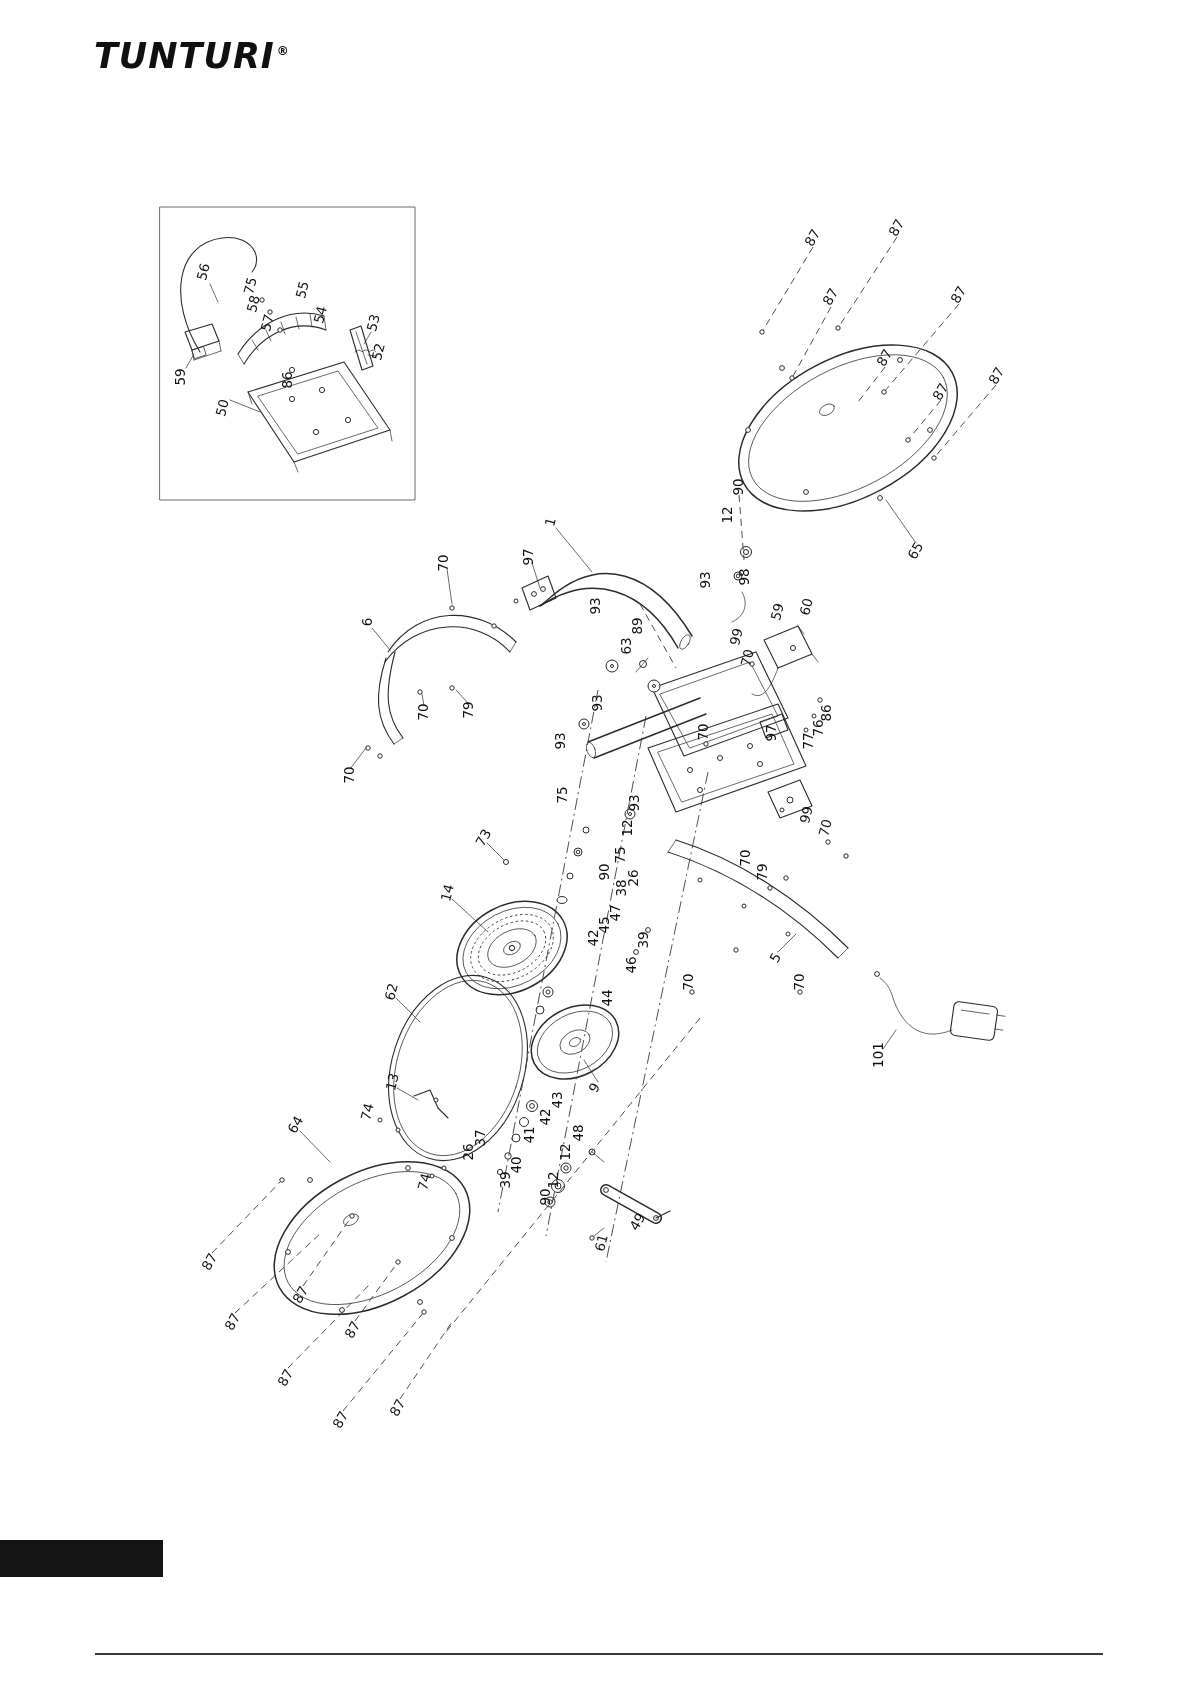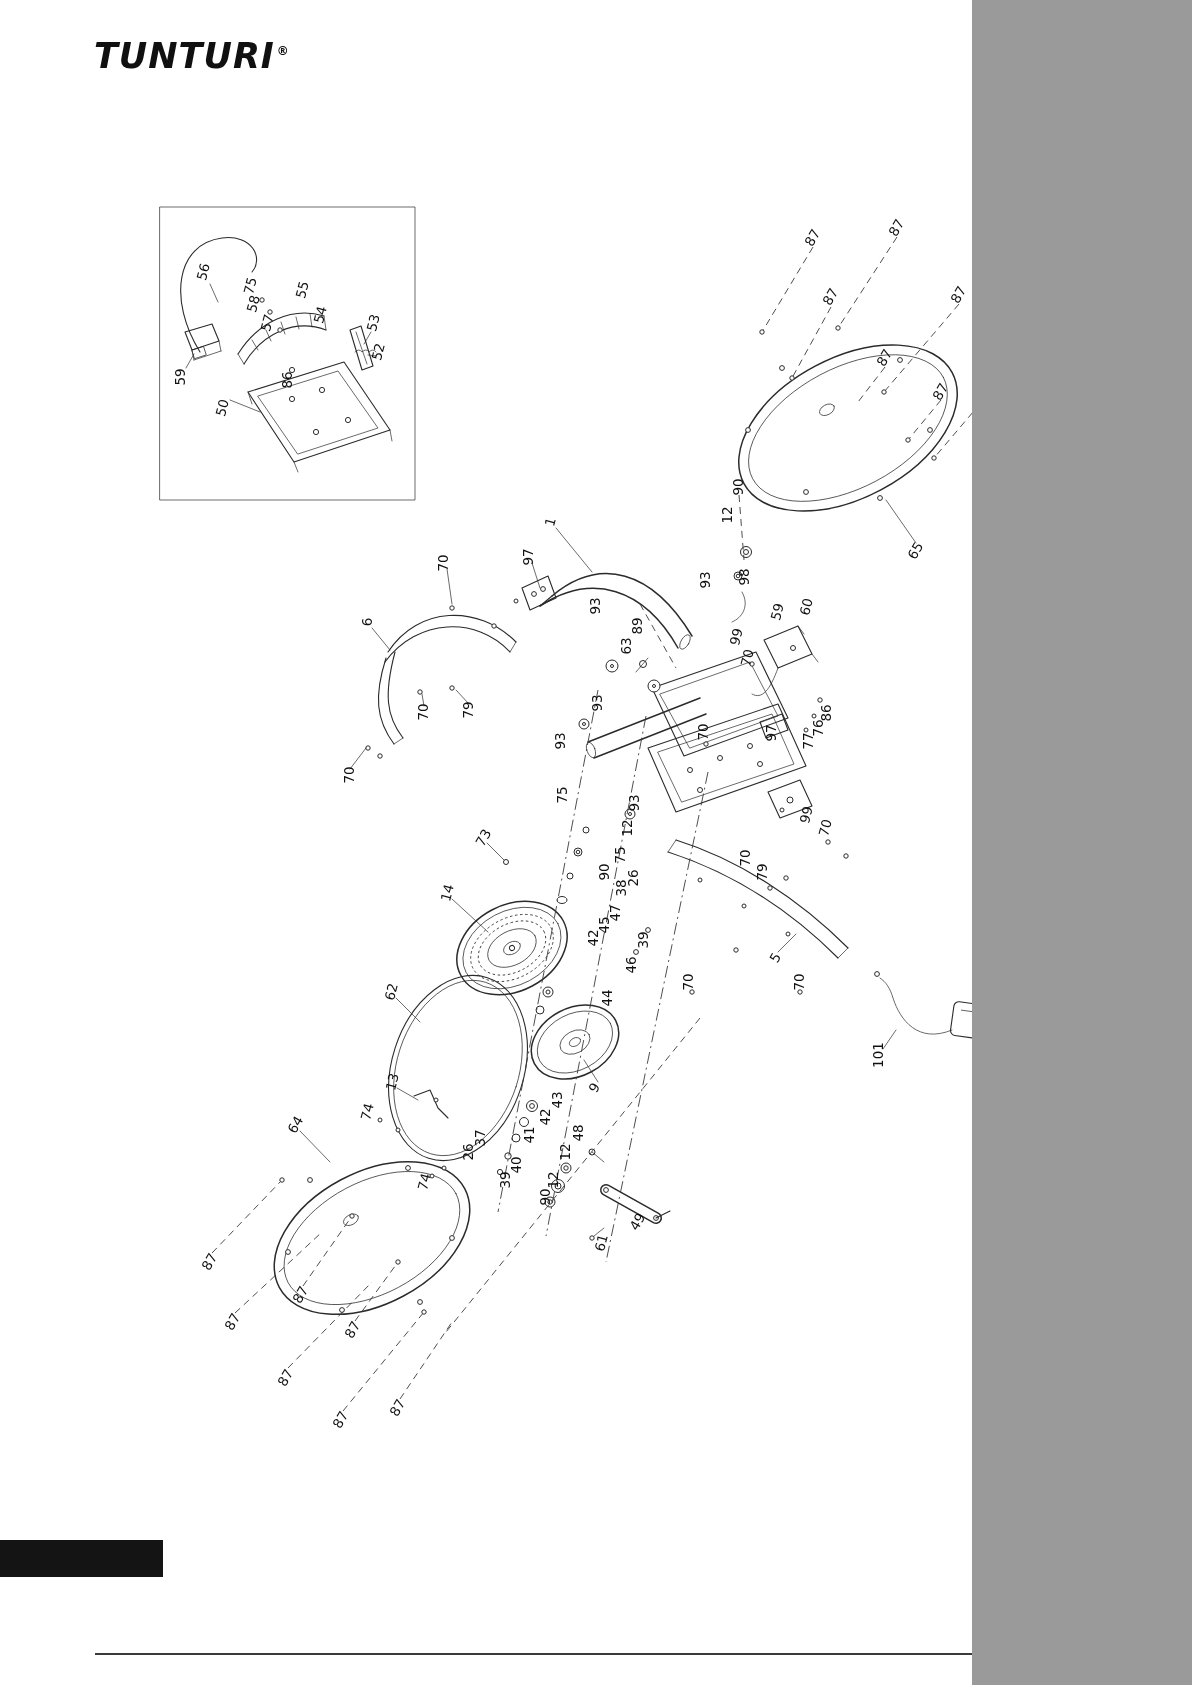--- a/index.html
+++ b/index.html
@@ -1,16 +1,16 @@
 <!DOCTYPE html>
 <html><head>
 <meta charset="utf-8">
 <style>
   html,body{margin:0;padding:0;background:#9a9a9a;}
-  .page{position:relative;width:972px;height:1685px;background:#ffffff;overflow:hidden;
+  .page{position:relative;width:1192px;height:1685px;background:#ffffff;overflow:hidden;
         font-family:"DejaVu Sans",sans-serif;}
   .logo{position:absolute;left:94px;top:36px;font-family:"DejaVu Sans",sans-serif;
         font-weight:bold;font-style:italic;font-size:35px;letter-spacing:1px;color:#101010;}
   .logo sup{font-size:12px;font-style:normal;font-weight:bold;vertical-align:super;margin-left:2px;}
   .footer-block{position:absolute;left:0;top:1540px;width:163px;height:37px;background:#141414;}
   .bottom-rule{position:absolute;left:95px;top:1653px;width:1008px;height:1.5px;background:#3a3a3a;}
   svg{position:absolute;left:0;top:0;}
   svg .ln{fill:none;stroke:#2b2b2b;stroke-width:1.1;stroke-linecap:round;stroke-linejoin:round;}
   svg .thk{stroke-width:1.5;}
   svg .thin{stroke-width:0.7;}

